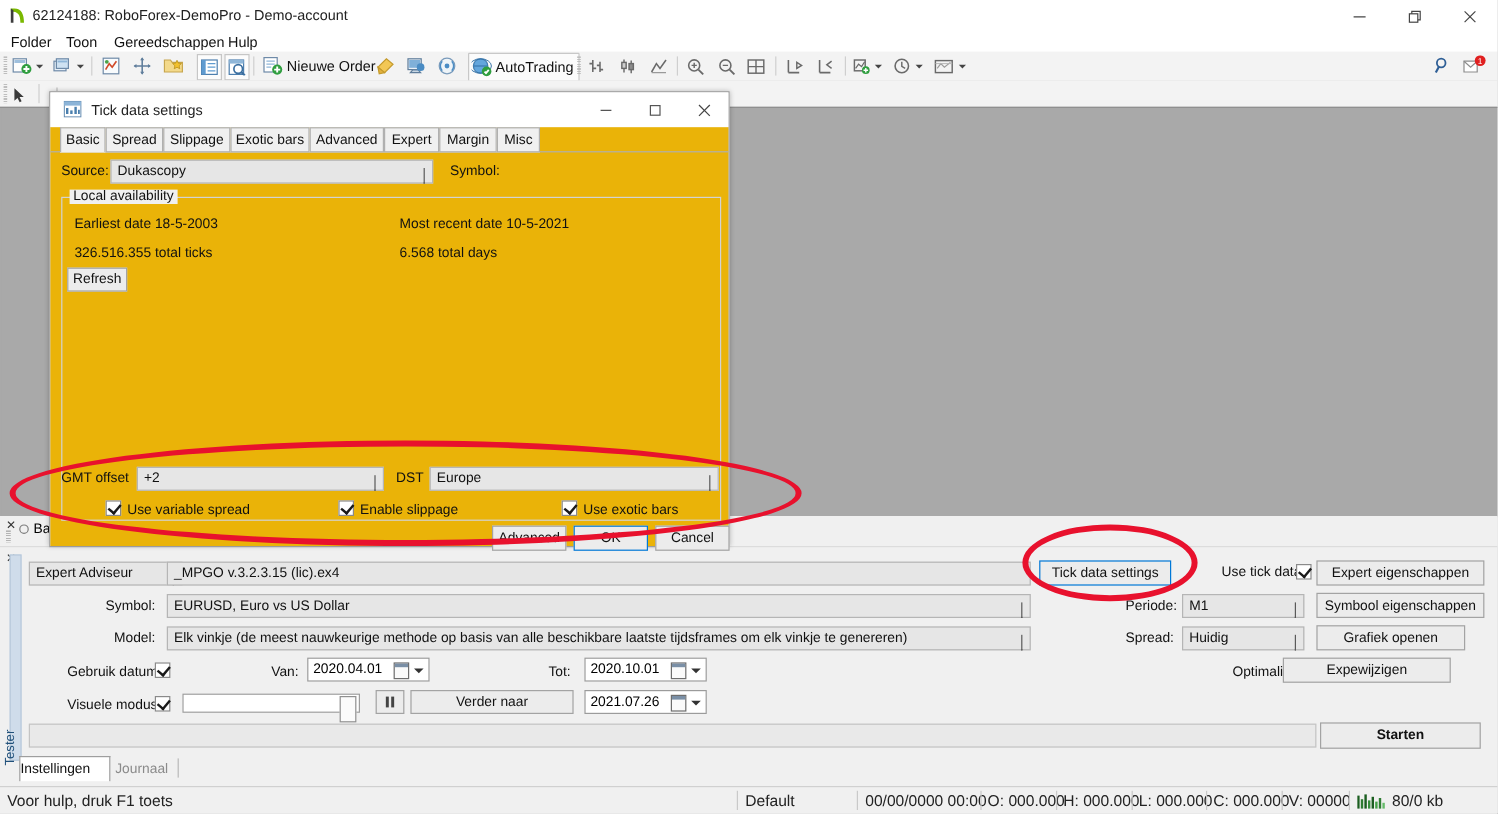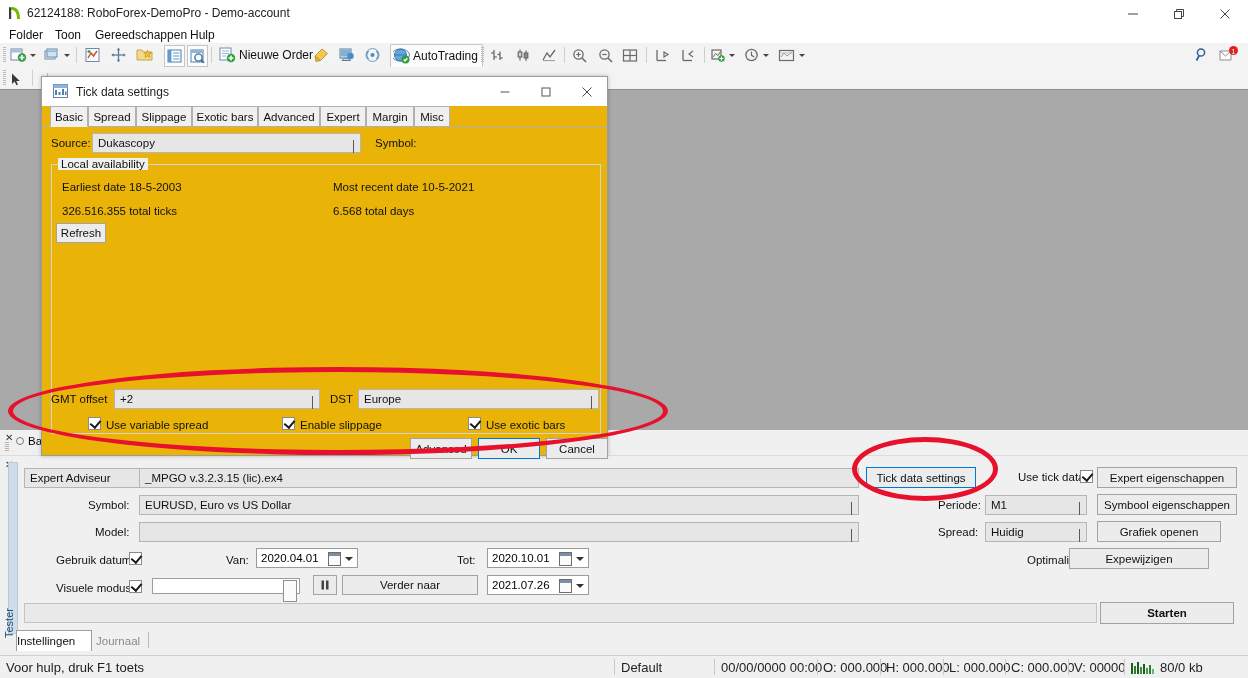--- a/index.html
+++ b/index.html
@@ -460,20 +460,21 @@
     <div class="combo" style="left:985px;top:495px;width:102px">
       <span>M1</span>
       <span class="chev"><span class="chev-s"></span></span>
     </div>
     <div class="btn" style="left:1097px;top:494px;width:140px">
       <span>Symbool eigenschappen</span>
     </div>
 
     <span class="lbl" style="left:95px;top:526px">Model:</span>
     <div class="combo" style="left:139px;top:522px;width:720px">
+      <span>Elk vinkje (de meest nauwkeurige methode op basis van alle beschikbare laatste tijdsframes om elk vinkje te genereren)</span>
       <span class="chev"><span class="chev-s"></span></span>
     </div>
     <span class="lbl" style="left:938px;top:526px">Spread:</span>
     <div class="combo" style="left:985px;top:522px;width:102px">
       <span>Huidig</span>
       <span class="chev"><span class="chev-s"></span></span>
     </div>
     <div class="btn" style="left:1097px;top:521px;width:124px">
       <span>Grafiek openen</span>
     </div>

